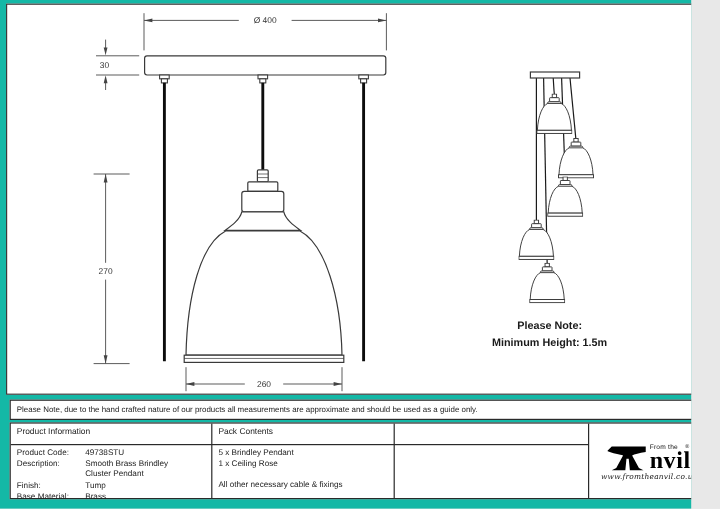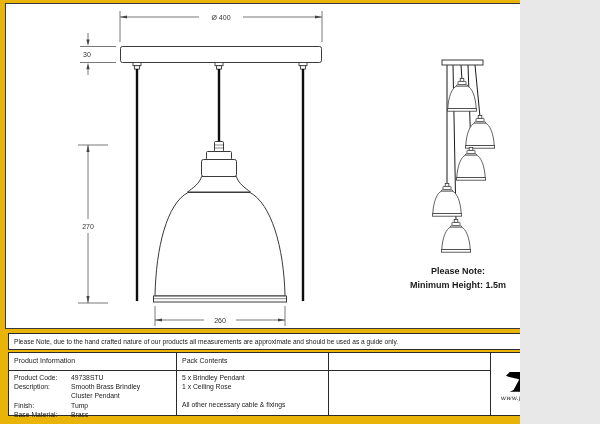--- a/index.html
+++ b/index.html
@@ -1,17 +1,17 @@
 <!DOCTYPE html>
 <html><head>
 <meta charset="utf-8">
 <style>
   html,body{margin:0;padding:0;background:#e8e8e8;}
   .page{
-    position:relative;width:520px;height:424px;background:#eab308;
+    position:relative;width:576px;height:424px;background:#14b8a6;
     font-family:"Liberation Sans",sans-serif;color:#1a1a1a;overflow:hidden;
   }
   .drawing-frame{
     position:absolute;left:5px;top:3px;width:589px;height:326px;
     border:1px solid #3a3a3a;box-sizing:border-box;background:#fff;
   }
   .drawing-svg{position:absolute;left:0;top:0;}
   .dim-text{font-family:"Liberation Sans",sans-serif;font-size:7px;fill:#333;}
   .cluster-note{font-family:"Liberation Sans",sans-serif;font-size:9px;font-weight:600;fill:#1a1a1a;}
 

